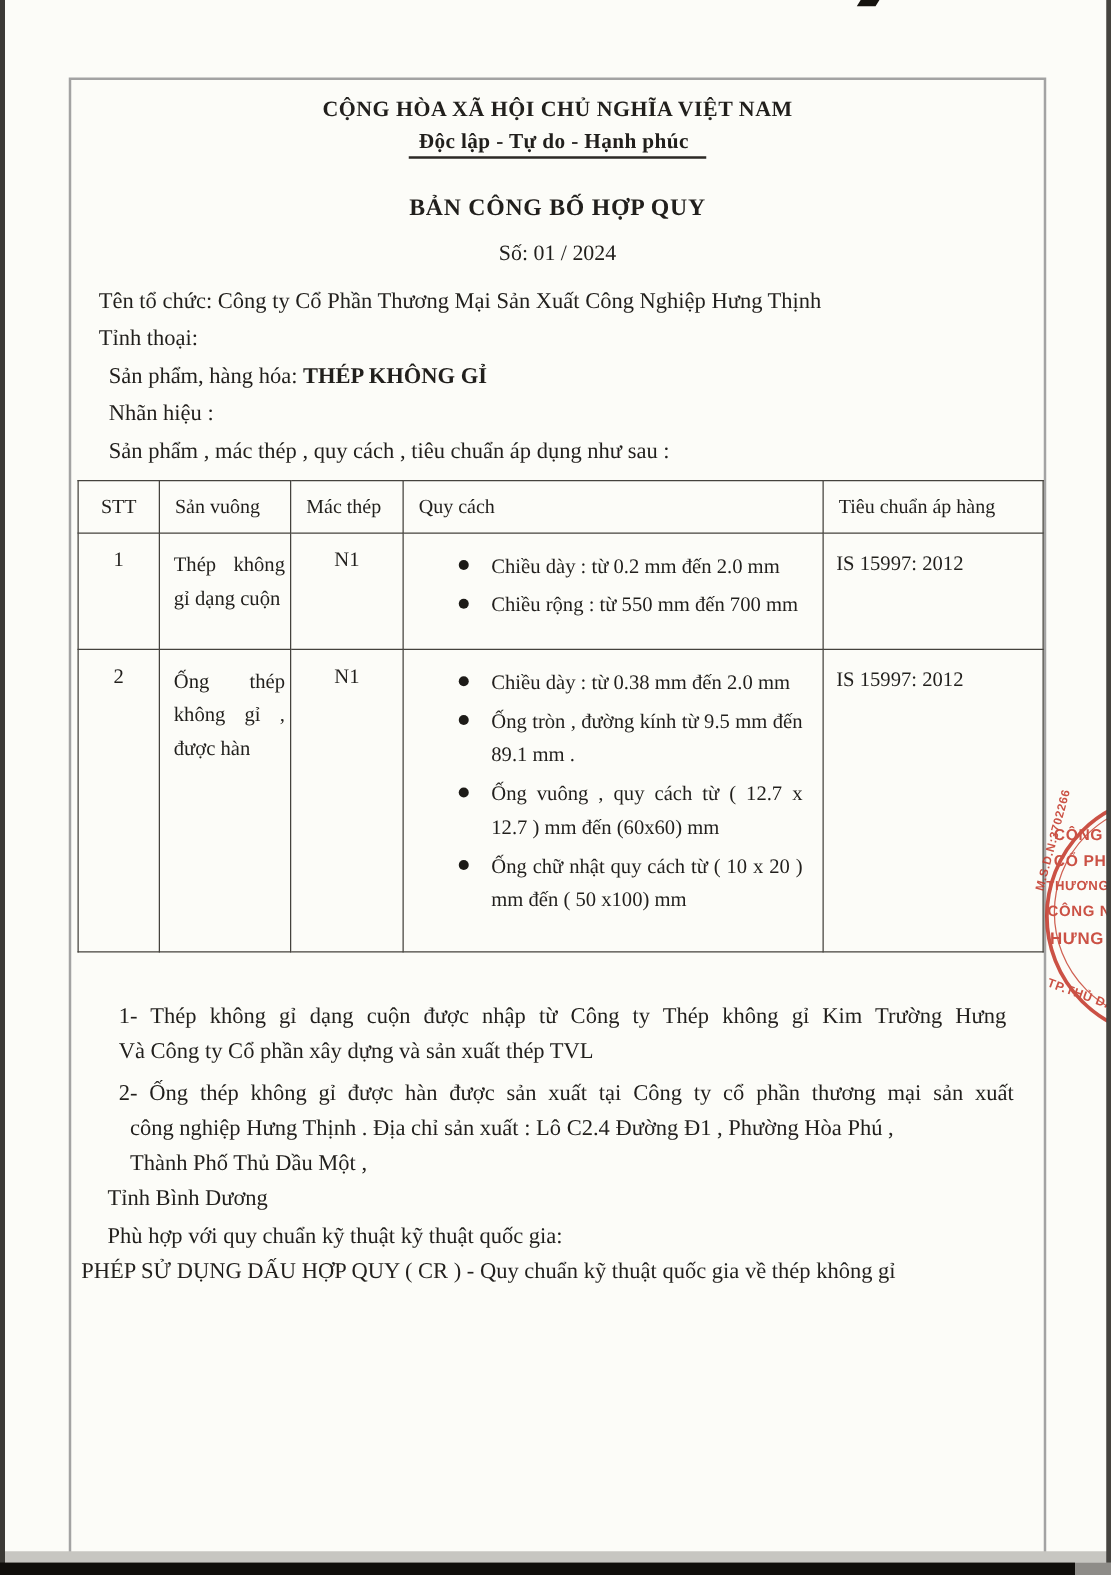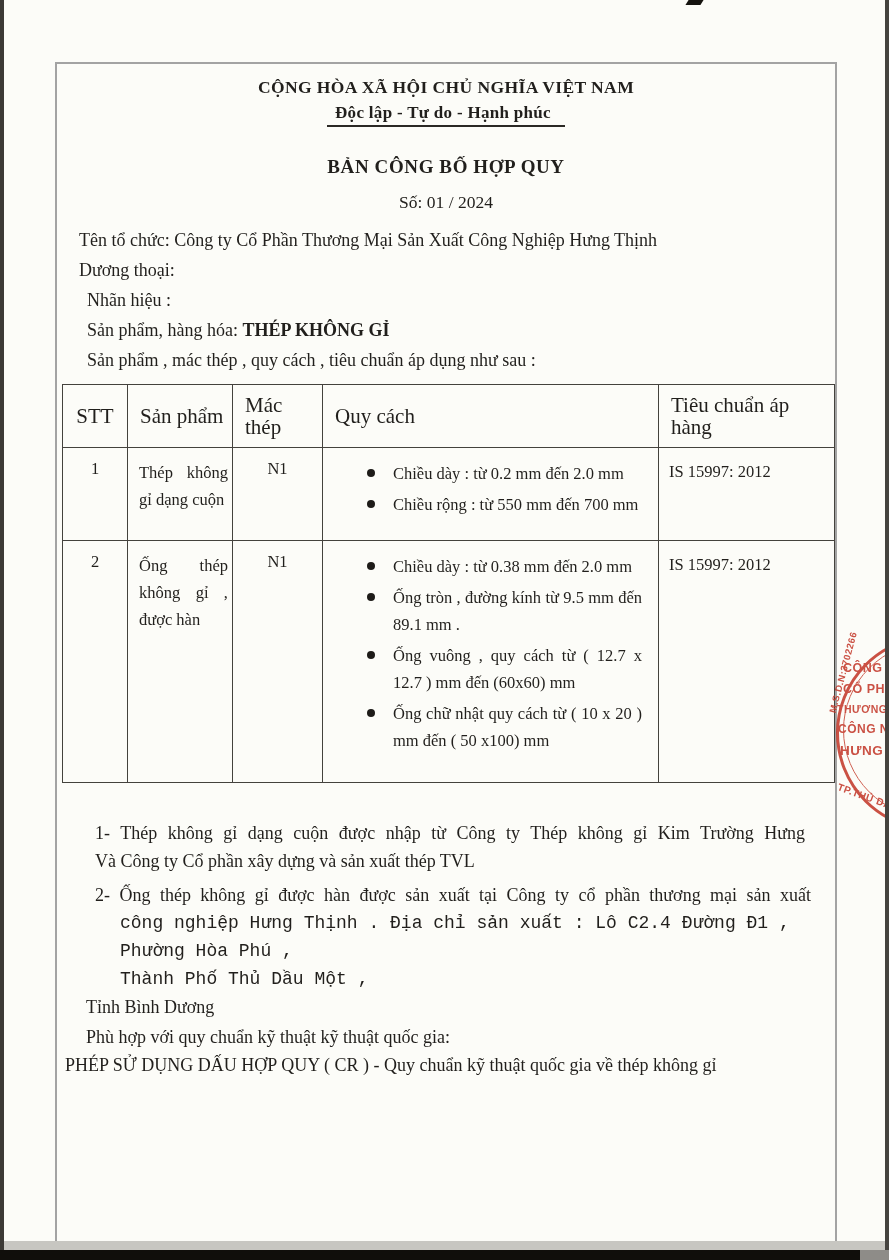--- a/index.html
+++ b/index.html
@@ -28,38 +28,38 @@
   .title { margin-top:26px; text-align:center; font-weight:bold; font-size:19px; letter-spacing:.6px; line-height:28px; }
   .docno { margin-top:9px; text-align:center; font-size:17.5px; line-height:24px; }
   .orgblock { margin:12px 28px 0 22px; font-size:18px; line-height:28px; }
   .phone { margin:2px 0 0 22px; font-size:18px; line-height:28px; }
   .pline { margin:2px 0 0 30px; font-size:18px; line-height:28px; }
   .b { font-weight:bold; }
   
   table.spec-table { border-collapse:collapse; table-layout:fixed; width:772px; margin:10px 0 0 5px; font-size:16.5px; }
   .spec-table th, .spec-table td { border:1px solid #44423d; vertical-align:top; }
   .spec-table thead th { font-weight:normal; text-align:left; vertical-align:middle;
-                         padding:9px 6px 9px 12px; font-size:21px; line-height:22px;margin-top:32px; }
+                         padding:9px 6px 9px 12px; font-size:16px; line-height:22px;margin-top:32px; }
   .spec-table thead th.c-stt { text-align:center; padding-left:2px; padding-right:2px; }
   tr.hrow { height:42px; }
   tr.row1 { height:93px; }
   tr.row2 { height:242px; }
   td.c-stt   { text-align:center; padding-top:11px; }
   td.c-prod  { padding:11px 4px 8px 11px; text-align:justify; line-height:27px; }
   td.c-grade { text-align:center; padding-top:11px; }
   td.c-spec  { padding:12px 0 8px 0; }
   td.c-std   { padding:11px 6px 24px 10px; line-height:26px; }
   ul.specs { list-style:none; margin:0; padding:0 16px 0 70px; text-align:justify; line-height:27px; }
   ul.specs li { position:relative; margin-bottom:4px; }
   ul.specs li::before { content:""; position:absolute; left:-26px; top:9px; width:8px; height:8px;
                         background:#1d1b18; border-radius:50%; }
   
   .note1 { margin:36px 30px 0 38px; font-size:18px; line-height:28px; }
   .note2 { margin:6px 24px 0 38px;  font-size:18px; line-height:28px; }
-  .note2 .cont { margin-left:25px;font-family:Liberation Mono, monospace; }
+  .note2 .cont { margin-left:9px; }
   .jl { text-align:justify; text-align-last:justify; }
   .province { margin:0 0 0 29px; font-size:18px; line-height:28px; }
   .conform  { margin:2px 0 0 29px; font-size:18px; line-height:28px; }
   .reg1 { margin:3px 8px 0 58px; font-size:18px; line-height:28px; }
   .reg2 { margin:0 6px 0 8px; font-size:18px; line-height:28px; }
   
   .stamp { position:absolute; left:836px; top:635px; width:200px; height:200px; z-index:4; opacity:.88;
            font-family:"Liberation Sans","DejaVu Sans",sans-serif; color:#c43a2c; font-weight:bold; }
   .ring1 { position:absolute; left:0; top:0; width:190px; height:190px; border:3px solid #c43a2c; border-radius:50%; }
   .ring2 { position:absolute; left:7px; top:7px; width:174px; height:174px; border:1.5px solid #c94b3c; border-radius:50%; }
@@ -91,41 +91,41 @@
       <span class="motto">Độc lập - Tự do - Hạnh phúc</span>
     </div>
 
     <div class="title">BẢN CÔNG BỐ HỢP QUY</div>
     <div class="docno">Số: 01 / 2024</div>
 
     <div class="orgblock">
       <div>Tên tổ chức: Công ty Cổ Phần Thương Mại Sản Xuất Công Nghiệp Hưng Thịnh</div>
     </div>
 
-    <div class="phone">Dương thoại:</div>
+    <div class="phone">Tỉnh thoại:</div>
 
-    <div class="pline">Nhãn hiệu :</div>
     <div class="pline">
       <span>Sản phẩm, hàng hóa:</span>
       <span class="b">THÉP KHÔNG GỈ</span>
     </div>
+    <div class="pline">Nhãn hiệu :</div>
     <div class="pline">Sản phẩm , mác thép , quy cách , tiêu chuẩn áp dụng như sau :</div>
 
     <table class="spec-table">
       <colgroup>
         <col style="width:65px">
           <col style="width:105px">
           <col style="width:90px">
           <col style="width:336px">
           <col style="width:176px">
       </colgroup>
       <thead>
         <tr class="hrow">
           <th class="c-stt">STT</th>
-          <th>Sản phẩm</th>
+          <th>Sản vuông</th>
           <th>Mác thép</th>
           <th>Quy cách</th>
           <th>Tiêu chuẩn áp hàng</th>
         </tr>
       </thead>
       <tbody>
         <tr class="row1">
           <td class="c-stt">1</td>
           <td class="c-prod">Thép không gỉ dạng cuộn</td>
           <td class="c-grade">N1</td>

